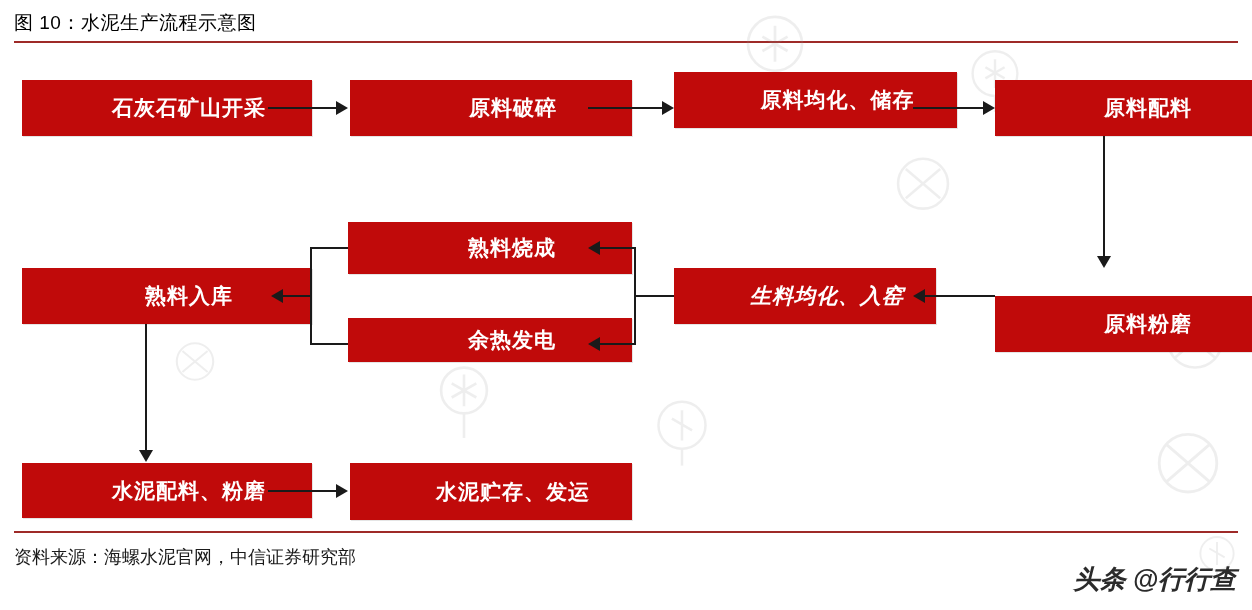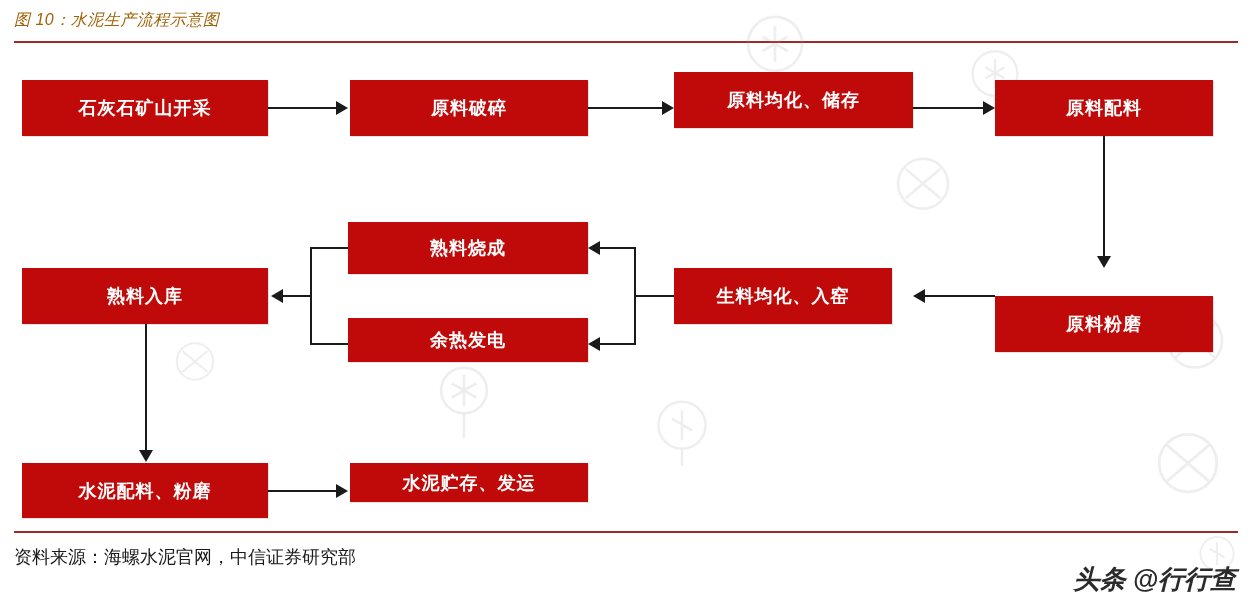--- a/index.html
+++ b/index.html
@@ -20,25 +20,24 @@
     left: 0; top: 0;
     width: 1252px;
     height: 610px;
   }
 
   
   .fig-title {
     position: absolute;
     left: 14px;
     top: 10px;
-    font-size: 16px;
-    color: #a16207;
+    font-size: 19px;
+    color: #000000;
     letter-spacing: 0.5px;
     white-space: nowrap;
-    font-style: italic;
   }
   .rule {
     position: absolute;
     left: 14px;
     width: 1224px;
     height: 2px;
     background: #9e2a28;
   }
   .rule.top { top: 41px; }
   .rule.bottom { top: 531px; }
@@ -54,25 +53,26 @@
   .wm svg { display: block; }
 
   
   .node {
     position: absolute;
     background: #C00A0A;
     color: #ffffff;
     display: flex;
     align-items: center;
     justify-content: center;
-    font-size: 18px;
+    font-size: 21px;
     font-weight: bold;
     letter-spacing: 1px;
     box-shadow: 1px 1px 0 rgba(0,0,0,0.10);
     white-space: nowrap;
+    padding-left: 44px;
   }
 
   
   .conn { position: absolute; }
   .conn.h { background: #1a1a1a; height: 2px; }
   .conn.v { background: #1a1a1a; width: 2px; }
 
   .arrow {
     position: absolute;
     width: 0; height: 0;
@@ -214,21 +214,21 @@
   <div class="node" style="left:348px; top:222px; width:240px; height:52px;">熟料烧成</div>
 
   <div class="node" style="left:348px; top:318px; width:240px; height:44px;">余热发电</div>
 
   <div class="conn h" style="left:310px; top:247px; width:38px;"></div>
   <div class="conn h" style="left:310px; top:343px; width:38px;"></div>
   <div class="conn v" style="left:310px; top:247px; height:98px;"></div>
   <div class="conn h" style="left:283px; top:295px; width:28px;"></div>
   <div class="arrow left" style="left:271px; top:289px;"></div>
 
-  <div class="node" style="left:674px; top:268px; width:218px; height:56px;">生料均化、入窑</div>
+  <div class="node" style="left:674px; top:268px; width:218px; height:56px;font-style:italic;">生料均化、入窑</div>
 
   <div class="conn h" style="left:634px; top:295px; width:40px;"></div>
   <div class="conn v" style="left:634px; top:247px; height:98px;"></div>
   <div class="conn h" style="left:600px; top:247px; width:34px;"></div>
   <div class="arrow left" style="left:588px; top:241px;"></div>
   <div class="conn h" style="left:600px; top:343px; width:34px;"></div>
   <div class="arrow left" style="left:588px; top:337px;"></div>
 
   <div class="node" style="left:995px; top:268px; width:218px; height:56px;margin-top:28px;">原料粉磨</div>
 
@@ -237,19 +237,19 @@
 
   <div class="conn v" style="left:145px; top:324px; height:126px;"></div>
   <div class="arrow down" style="left:139px; top:450px;"></div>
   <div class="edge-label" style="left:22px; top:388px;"></div>
 
   <div class="node" style="left:22px; top:463px; width:246px; height:55px;">水泥配料、粉磨</div>
 
   <div class="conn h" style="left:268px; top:490px; width:68px;"></div>
   <div class="arrow right" style="left:336px; top:484px;"></div>
 
-  <div class="node" style="left:350px; top:463px; width:238px; height:39px;">水泥贮存、发运</div>
+  <div class="node" style="left:350px; top:463px; width:238px; height:57px;">水泥贮存、发运</div>
 
   <div class="rule bottom"></div>
   <div class="source-note">资料来源：海螺水泥官网，中信证券研究部</div>
   <div class="brand">头条 @行行查</div>
 
 </div>
 
 </body></html>

